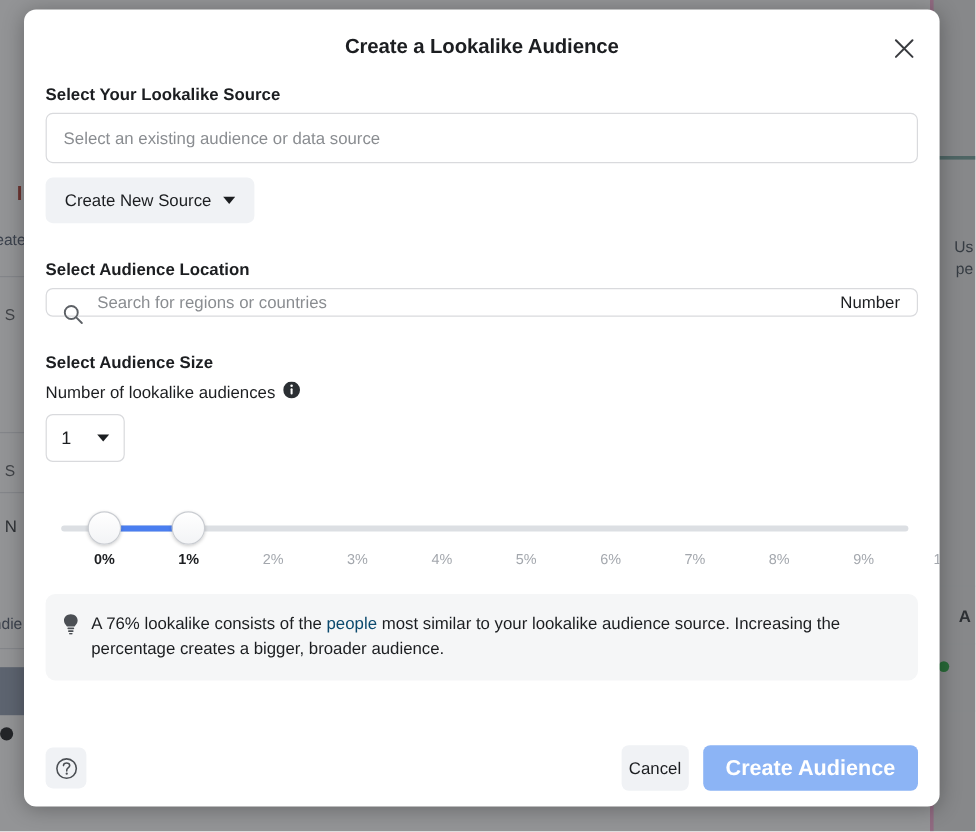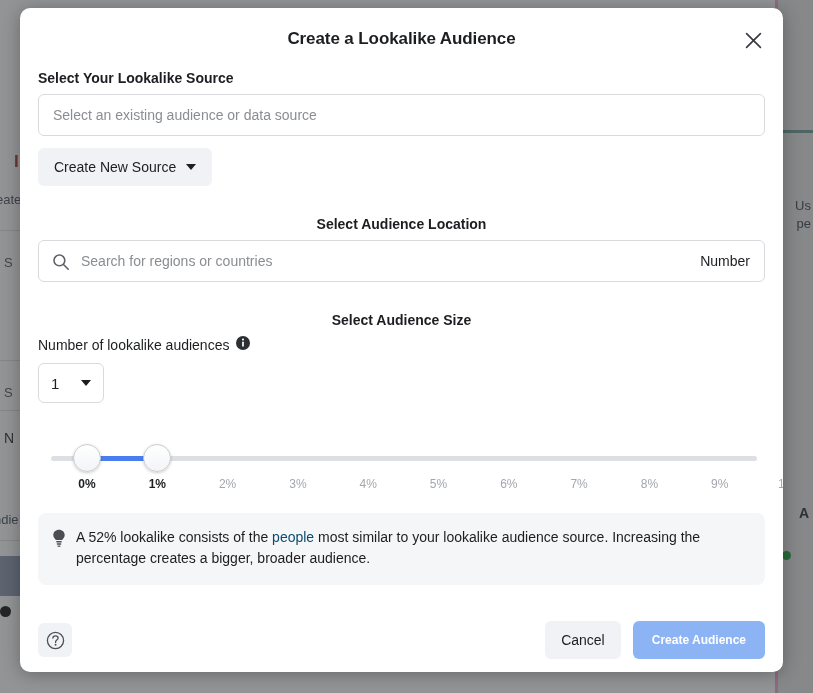--- a/index.html
+++ b/index.html
@@ -127,21 +127,21 @@
   .close-btn svg { display: block; }
 
   .modal-body {
     padding: 0 18px;
   }
 
   .section-label {
     font-size: 14px; font-weight: bold; color: #1c1e21;
     margin: 0 0 8px 0;
   }
-  .section-label.spaced { margin-top: 30px; text-align: center; }
+  .section-label.spaced { margin-top: 30px; }
 
   .text-input {
     width: 100%; height: 42px;
     border: 1px solid #d9dadd;
     border-radius: 6px;
     background: #ffffff;
     padding: 0 14px;
     font-size: 14px; color: #c2410c;
     font-family: "Liberation Sans", sans-serif;
     outline: none;
@@ -160,21 +160,21 @@
   }
   .caret {
     width: 0; height: 0;
     border-left: 5px solid transparent;
     border-right: 5px solid transparent;
     border-top: 6px solid #1c1e21;
   }
 
   .search-wrap {
     position: relative;
-    width: 100%; height: 42px;
+    width: 100%; height: 24px;
     border: 1px solid #d9dadd; border-radius: 6px;
     background: #fff;
     display: flex; align-items: center;
   }
   .search-icon {
     position: absolute; left: 13px; top: 12px;
     width: 18px; height: 18px; pointer-events: none;
   }
   .search-input {
     flex: 1; height: 100%;
@@ -272,30 +272,30 @@
     display: flex; align-items: center;
   }
   .help-btn {
     width: 34px; height: 34px;
     background: #f0f2f5; border: none; border-radius: 6px;
     display: flex; align-items: center; justify-content: center;
     cursor: pointer;
   }
   .foot-spacer { flex: 1; }
   .btn-cancel {
-    height: 38px; padding: 0 16px;
+    height: 38px; padding: 0 6px;
     background: #f0f2f5; border: none; border-radius: 6px;
     font-size: 14px; color: #1c1e21; cursor: pointer;
     font-family: "Liberation Sans", sans-serif;
   }
   .btn-primary {
     height: 38px; padding: 0 19px;
     margin-left: 12px;
     background: #8cb4f5; border: none; border-radius: 6px;
-    font-size: 12px; font-weight: bold; color: #ffffff;
+    font-size: 18px; font-weight: bold; color: #ffffff;
     cursor: default;
     font-family: "Liberation Sans", sans-serif;
   }
 </style>
 </head>
 <body>
 
 <div id="bg-page">
   <div class="bg-left-col">
     <div class="bg-hr" style="top:230px;"></div>
@@ -407,21 +407,21 @@
       <span class="bulb-icon">
         <svg width="14" height="18" viewBox="0 0 14 18" aria-hidden="true">
           <path d="M7 0.8 C3.7 0.8 1.3 3.1 1.3 6.1 C1.3 8.2 2.6 9.6 3.8 11.0 L10.2 11.0
                    C11.4 9.6 12.7 8.2 12.7 6.1 C12.7 3.1 10.3 0.8 7 0.8 Z" fill="#4b4f54"></path>
           <rect x="4.2" y="11.9" width="5.6" height="1.5" rx="0.6" fill="#4b4f54"></rect>
           <rect x="4.7" y="14.2" width="4.6" height="1.5" rx="0.6" fill="#4b4f54"></rect>
           <rect x="5.5" y="16.4" width="3" height="1.4" rx="0.6" fill="#4b4f54"></rect>
         </svg>
       </span>
       <div class="tip-text">
-        <span>A 52% lookalike consists of the </span><a class="tip-link" style="color: #0c4a6e;">people</a><span> most similar to your lookalike audience source. Increasing the percentage creates a bigger, broader audience.</span>
+        <span>A 76% lookalike consists of the </span><a class="tip-link" style="color: #0c4a6e;">people</a><span> most similar to your lookalike audience source. Increasing the percentage creates a bigger, broader audience.</span>
       </div>
     </div>
 
   </div>
 
   <div class="modal-foot">
     <button class="help-btn" aria-label="Help">
       <svg width="19" height="19" viewBox="0 0 19 19" aria-hidden="true">
         <circle cx="9.5" cy="9.5" r="8.1" stroke="#4b4f54" stroke-width="1.3" fill="none"></circle>
         <path d="M6.9 7.0 C6.9 5.6 8.0 4.8 9.5 4.8 C11.0 4.8 12.1 5.7 12.1 7.0

